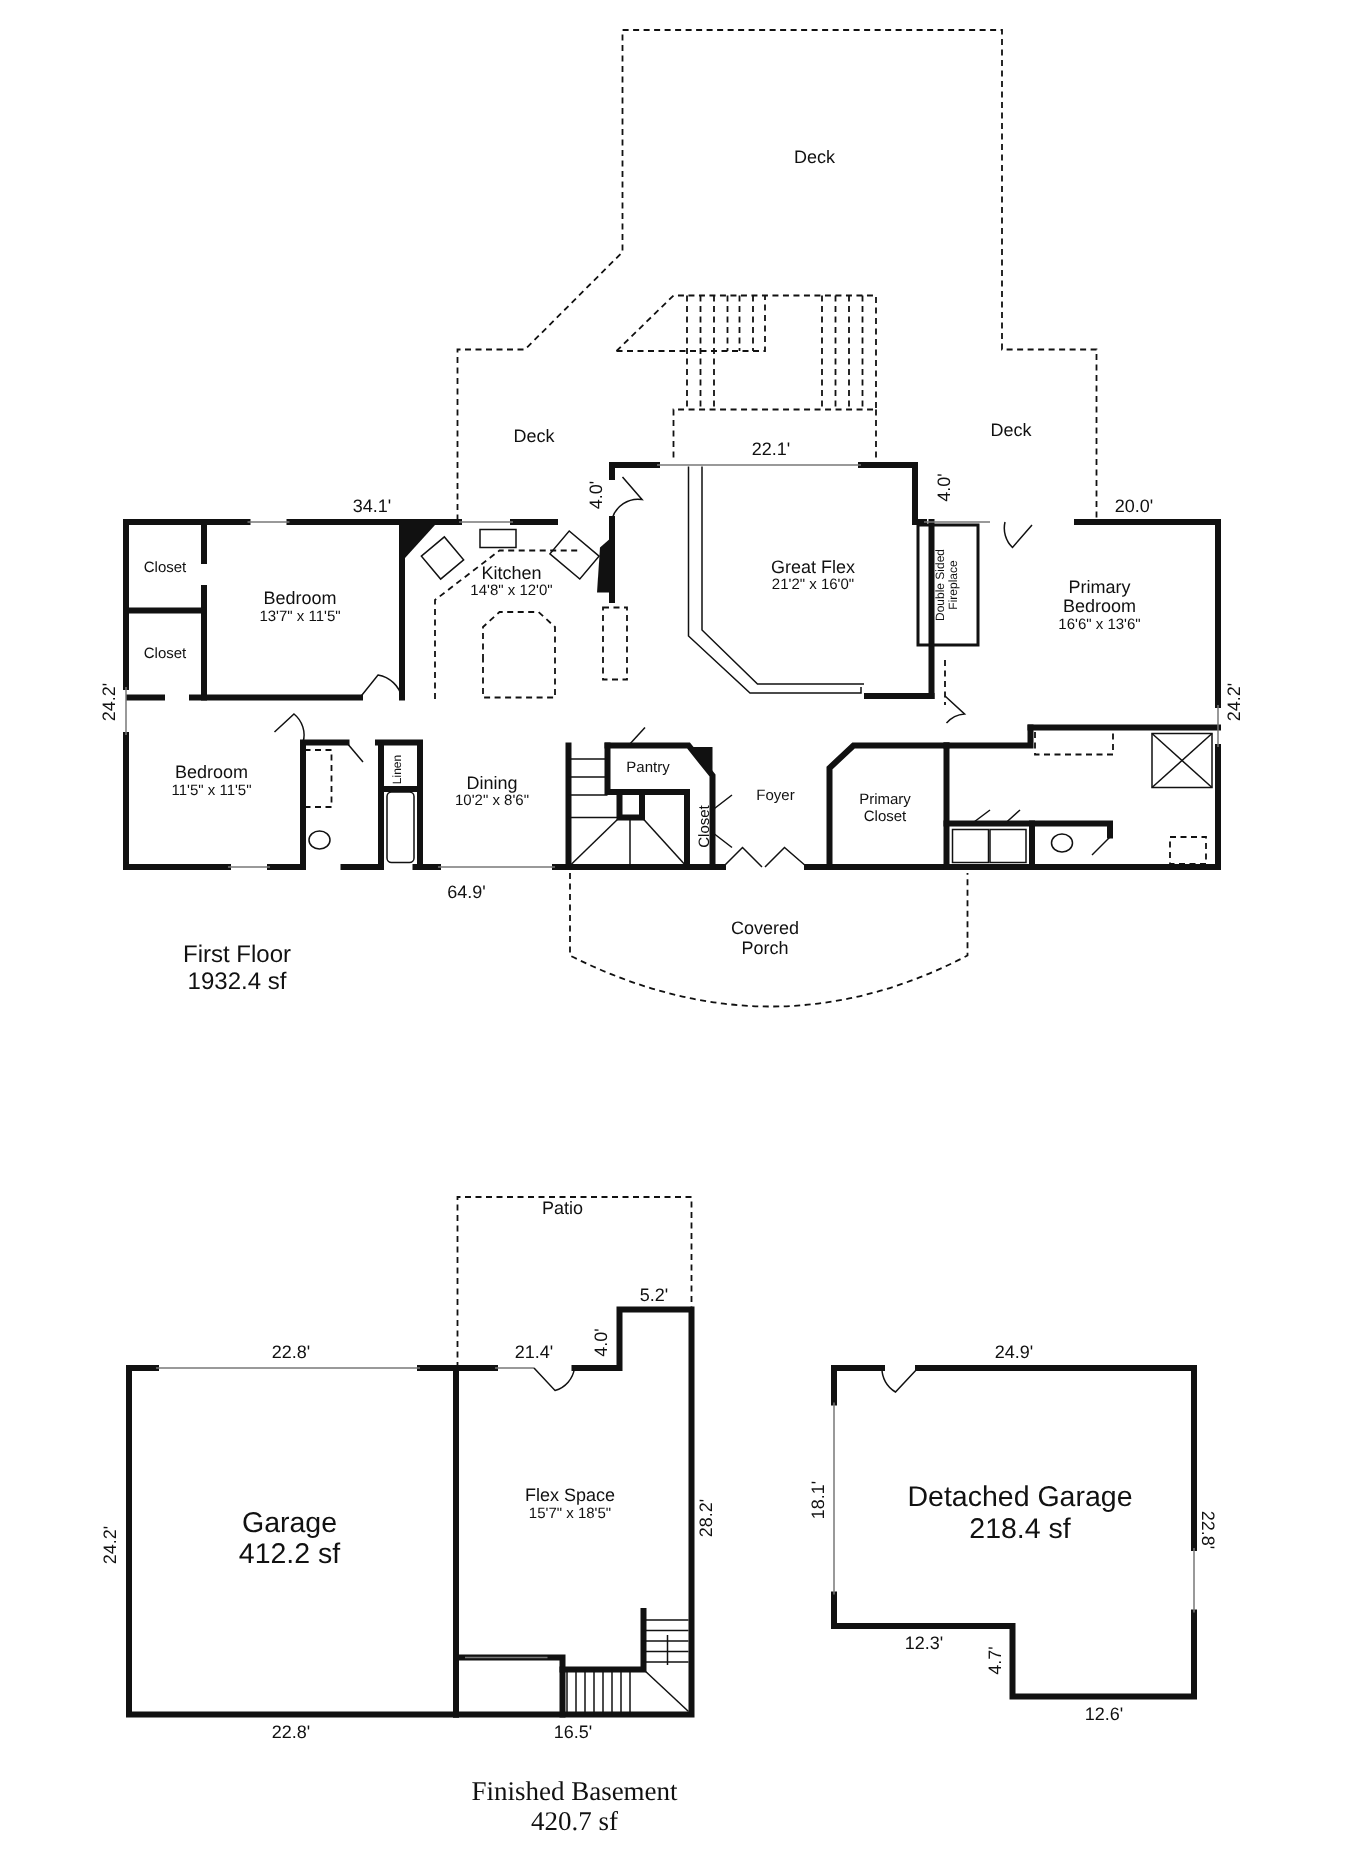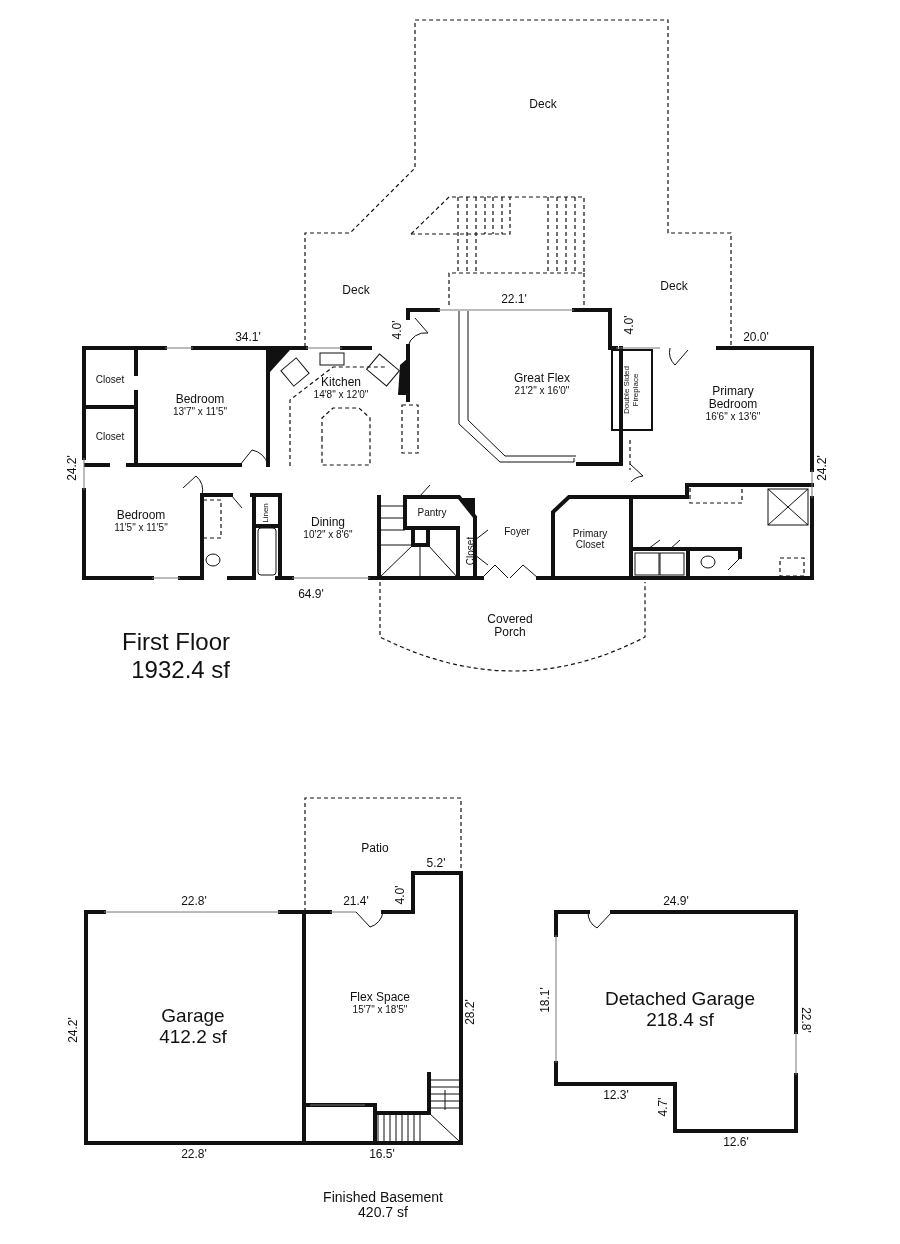--- a/index.html
+++ b/index.html
@@ -4,22 +4,22 @@
 <style>
   html, body { margin: 0; padding: 0; background: #ffffff; }
   body { width: 900px; height: 1244px; position: relative; overflow: hidden; font-family: "Liberation Sans", sans-serif; color: #111; }
   svg.plan { position: absolute; left: 0; top: 0; }
   .lbl { position: absolute; transform: translate(-50%, -50%); text-align: center; white-space: nowrap; line-height: 1.1; }
   .room { font-size: 12px; }
   .room .dims { display: block; font-size: 10px; }
   .dim { font-size: 12px; }
   .vert { transform: translate(-50%, -50%) rotate(-90deg); }
   .vert-cw { transform: translate(-50%, -50%) rotate(90deg); }
-  .big { font-size: 24px; text-align: right; transform: none; line-height: 1.15; }
-  .big-c { font-size: 14px; }
+  .big { font-size: 16px; text-align: center; transform: none; line-height: 1.15; }
+  .big-c { font-size: 18px; font-family: Liberation Serif, serif; }
   .garage-lbl { font-size: 19px; }
   .small { font-size: 10px; }
   .tiny { font-size: 8px; }
 </style>
 </head>
 <body>
 
 <svg class="plan" width="900" height="1244" viewBox="0 0 900 1244" xmlns="http://www.w3.org/2000/svg">
 
   <g fill="none" stroke="#111" stroke-width="1.2" stroke-dasharray="4,3">
@@ -254,21 +254,21 @@
 <div class="lbl dim vert" style="left:630px;top:325px">4.0'</div>
 <div class="lbl dim vert" style="left:73px;top:468px">24.2'</div>
 <div class="lbl dim vert" style="left:823px;top:468px">24.2'</div>
 <div class="lbl dim" style="left:311px;top:595px">64.9'</div>
 
 <div class="lbl big" style="left:122px;top:628px">
   <span>First Floor</span><br>
   <span>1932.4 sf</span>
 </div>
 
-<div class="lbl room" style="left:375px;top:849px">Patio</div>
+<div class="lbl room" style="left:375px;top:806px">Patio</div>
 <div class="lbl dim" style="left:194px;top:902px">22.8'</div>
 <div class="lbl dim" style="left:194px;top:1155px">22.8'</div>
 <div class="lbl dim vert" style="left:74px;top:1030px">24.2'</div>
 <div class="lbl garage-lbl" style="left:193px;top:1027px">
   <span>Garage</span><br>
   <span>412.2 sf</span>
 </div>
 
 <div class="lbl dim" style="left:356px;top:902px">21.4'</div>
 <div class="lbl dim" style="left:436px;top:864px">5.2'</div>

